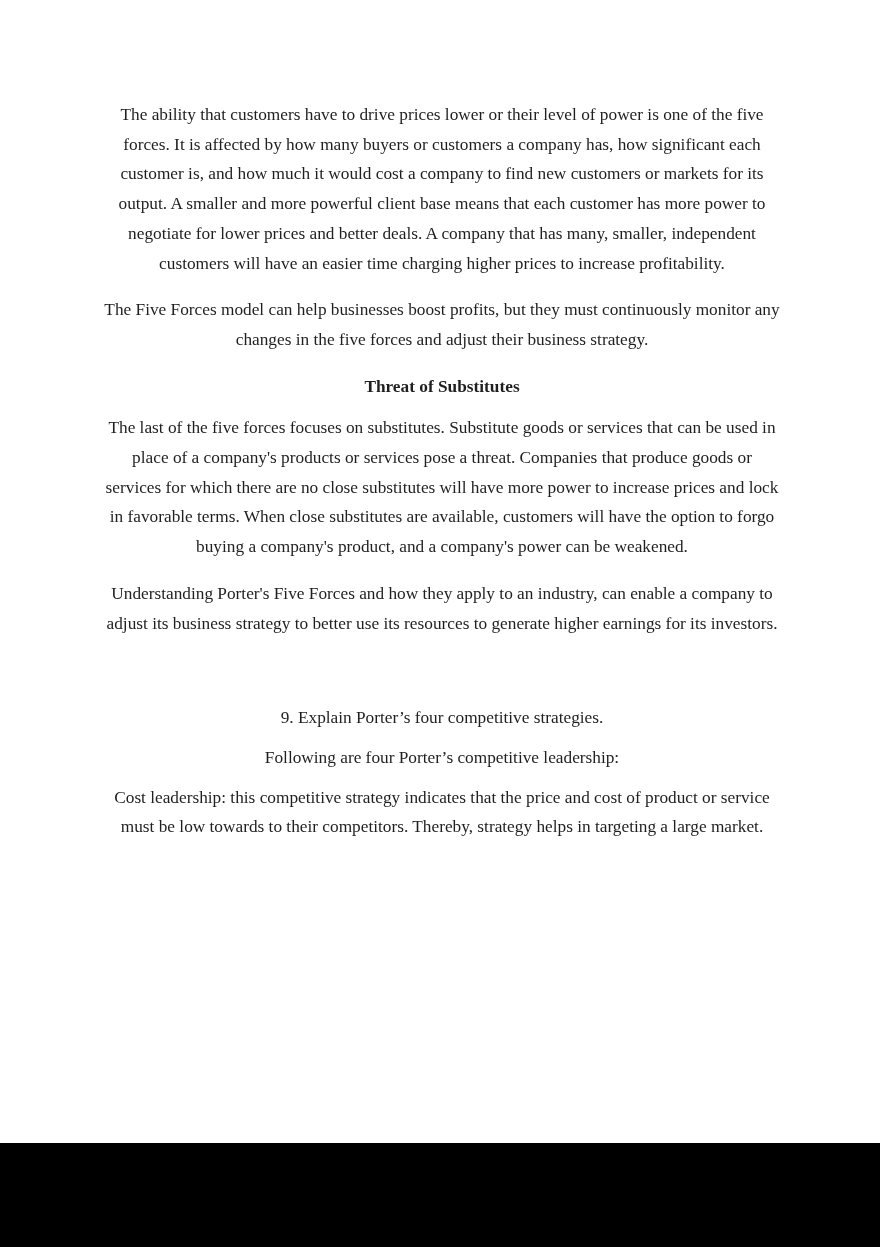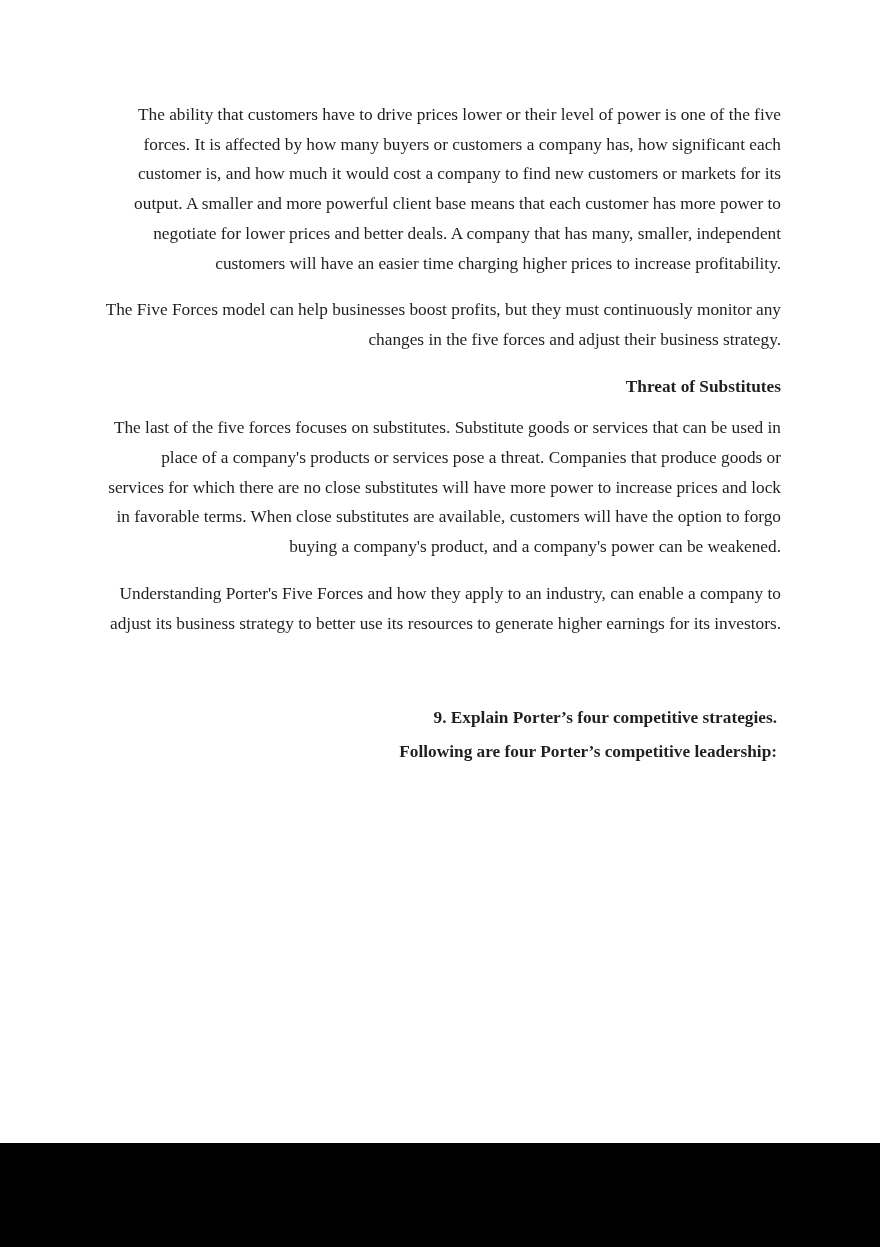--- a/index.html
+++ b/index.html
@@ -22,40 +22,39 @@
   }
   .content {
     position: absolute;
     left: 103px;
     top: 100px;
     width: 678px;
     font-family: "Liberation Serif", "DejaVu Serif", serif;
     font-size: 17.3px;
     line-height: 29.7px;
     color: var(--text-color, #1f1f1f);
-    text-align: right;
+    text-align: center;
   }
   .content p {
     margin: 0 0 17px 0;
   }
   .heading {
     margin: 0;
     font-size: inherit;
     font-weight: bold;
     line-height: inherit;
   }
   p.after-heading {
     margin-top: 12px;
   }
   .question {
     margin-top: 65px;
   }
   .question p {
-    margin: 4px;
-    font-weight: bold;
+    margin: 10px;
   }
   .black-bar {
     position: absolute;
     left: 0;
     bottom: 0;
     width: 880px;
     height: 104px;
     background: var(--bar-color, #000000);
   }
 </style>
@@ -71,18 +70,19 @@
 
     <h2 class="heading">Threat of Substitutes</h2>
 
     <p class="after-heading">The last of the five forces focuses on substitutes. Substitute goods or services that can be used in place of a company's products or services pose a threat. Companies that produce goods or services for which there are no close substitutes will have more power to increase prices and lock in favorable terms. When close substitutes are available, customers will have the option to forgo buying a company's product, and a company's power can be weakened.</p>
 
     <p>Understanding Porter's Five Forces and how they apply to an industry, can enable a company to adjust its business strategy to better use its resources to generate higher earnings for its investors.</p>
 
     <section class="question">
       <p>9. Explain Porter’s four competitive strategies.</p>
       <p>Following are four Porter’s competitive leadership:</p>
+      <p>Cost leadership: this competitive strategy indicates that the price and cost of product or service must be low towards to their competitors. Thereby, strategy helps in targeting a large market.</p>
     </section>
 
   </article>
 
   <div class="black-bar"></div>
 </div>
 
 </body></html>

